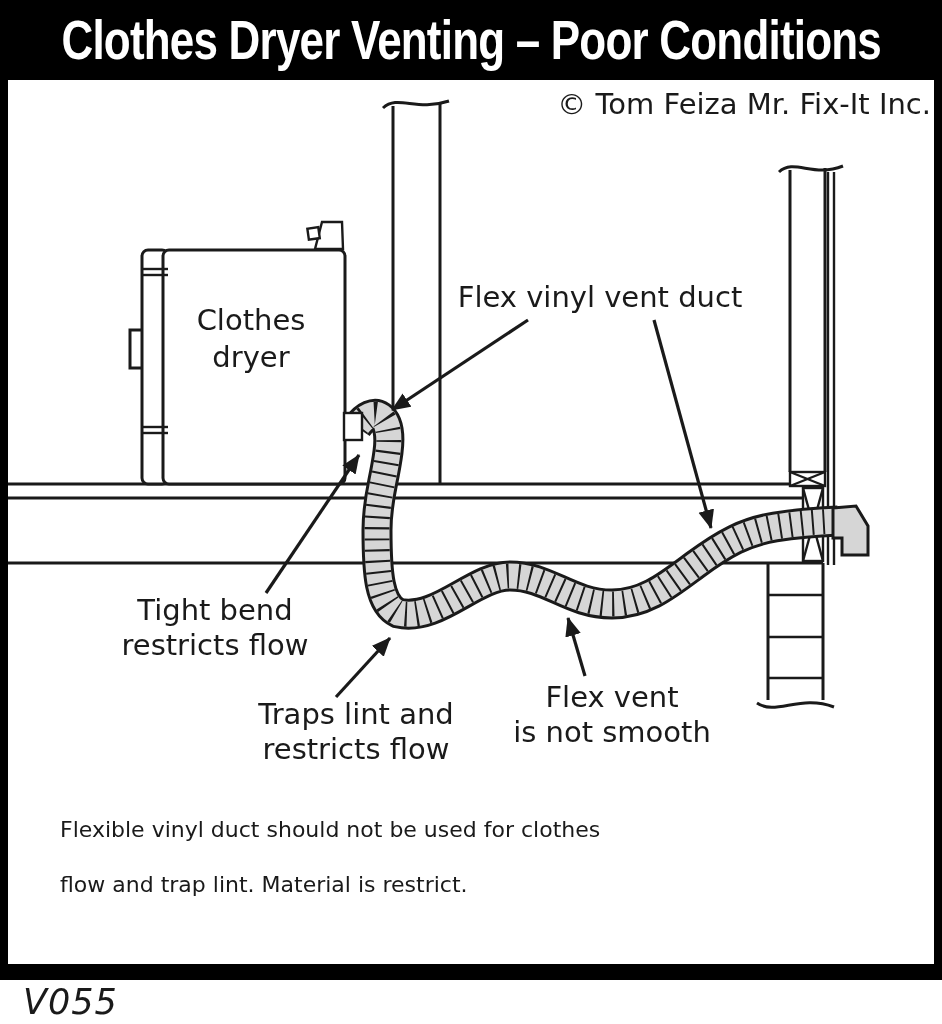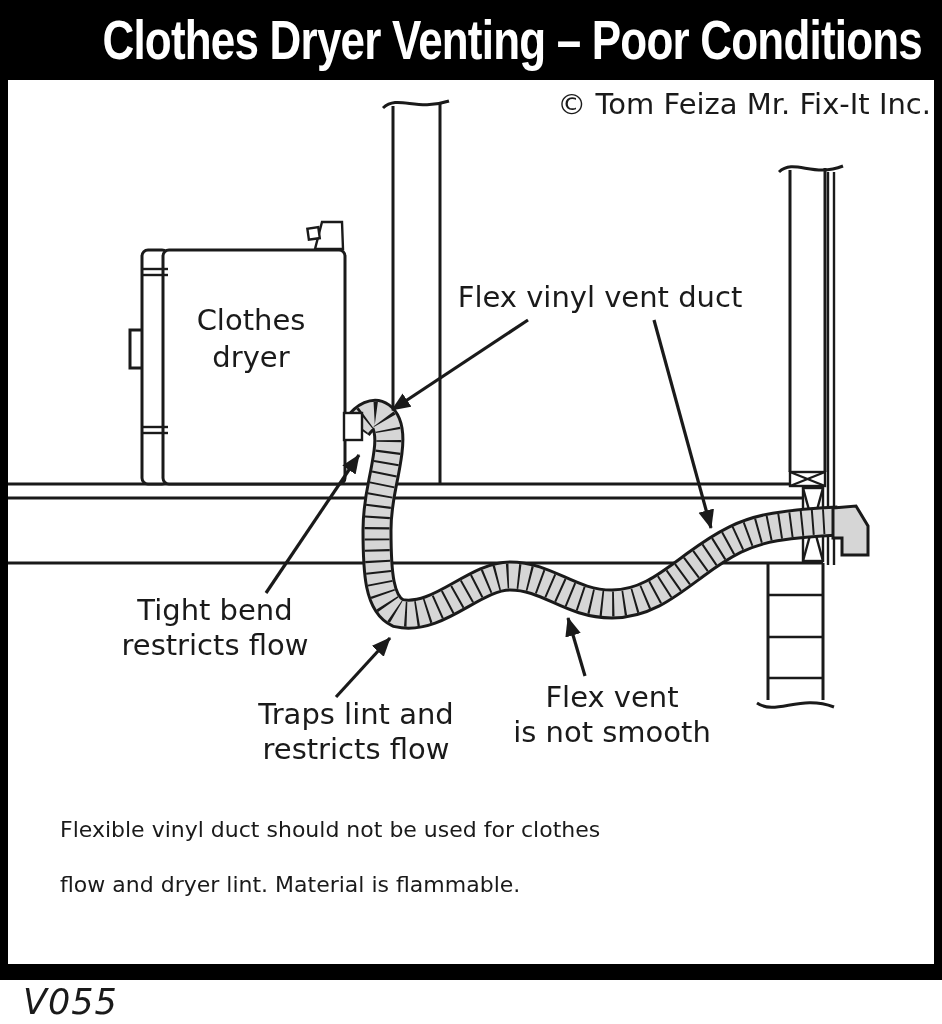--- a/index.html
+++ b/index.html
@@ -11,21 +11,21 @@
   .frame {
     position:absolute; left:0; top:0; width:942px; height:980px;
     box-sizing:border-box;
     border:8px solid var(--frame,#000);
     border-bottom-width:16px;
     z-index:5; pointer-events:none;
   }
   .titlebar {
     position:absolute; left:0; top:0; width:942px; height:80px;
     background:var(--title_bg,#000);
-    display:flex; align-items:center; justify-content:flex-start;
+    display:flex; align-items:center; justify-content:center;
     z-index:6;
   }
   .title-text {
     color:var(--title_fg,#fff);
     font-family:"Liberation Sans", sans-serif;
     font-weight:bold; font-size:55px; white-space:nowrap;
     transform:scaleX(0.8); transform-origin:center center;
     letter-spacing:-1px;
   }
   svg.diagram { position:absolute; left:0; top:0; z-index:1; }
@@ -168,20 +168,20 @@
       <text class="hand hand-mid" x="356" y="759">restricts flow</text>
       <text class="hand hand-mid" x="612" y="707">Flex vent</text>
       <text class="hand hand-mid" x="612" y="742">is not smooth</text>
     </g>
 
     <text class="hand" x="931" y="114" font-size="25" text-anchor="end">© Tom Feiza Mr. Fix-It Inc.</text>
   </svg>
 
   <div class="caption">
     <div>Flexible vinyl duct should not be used for clothes</div>
-    <div>flow and dryer lint. Material is flammable.</div>
+    <div>flow and trap lint. Material is restrict.</div>
   </div>
 
   <div class="frame"></div>
 
   <div class="figure-code">V055</div>
 
 </div>
 
 </body></html>

